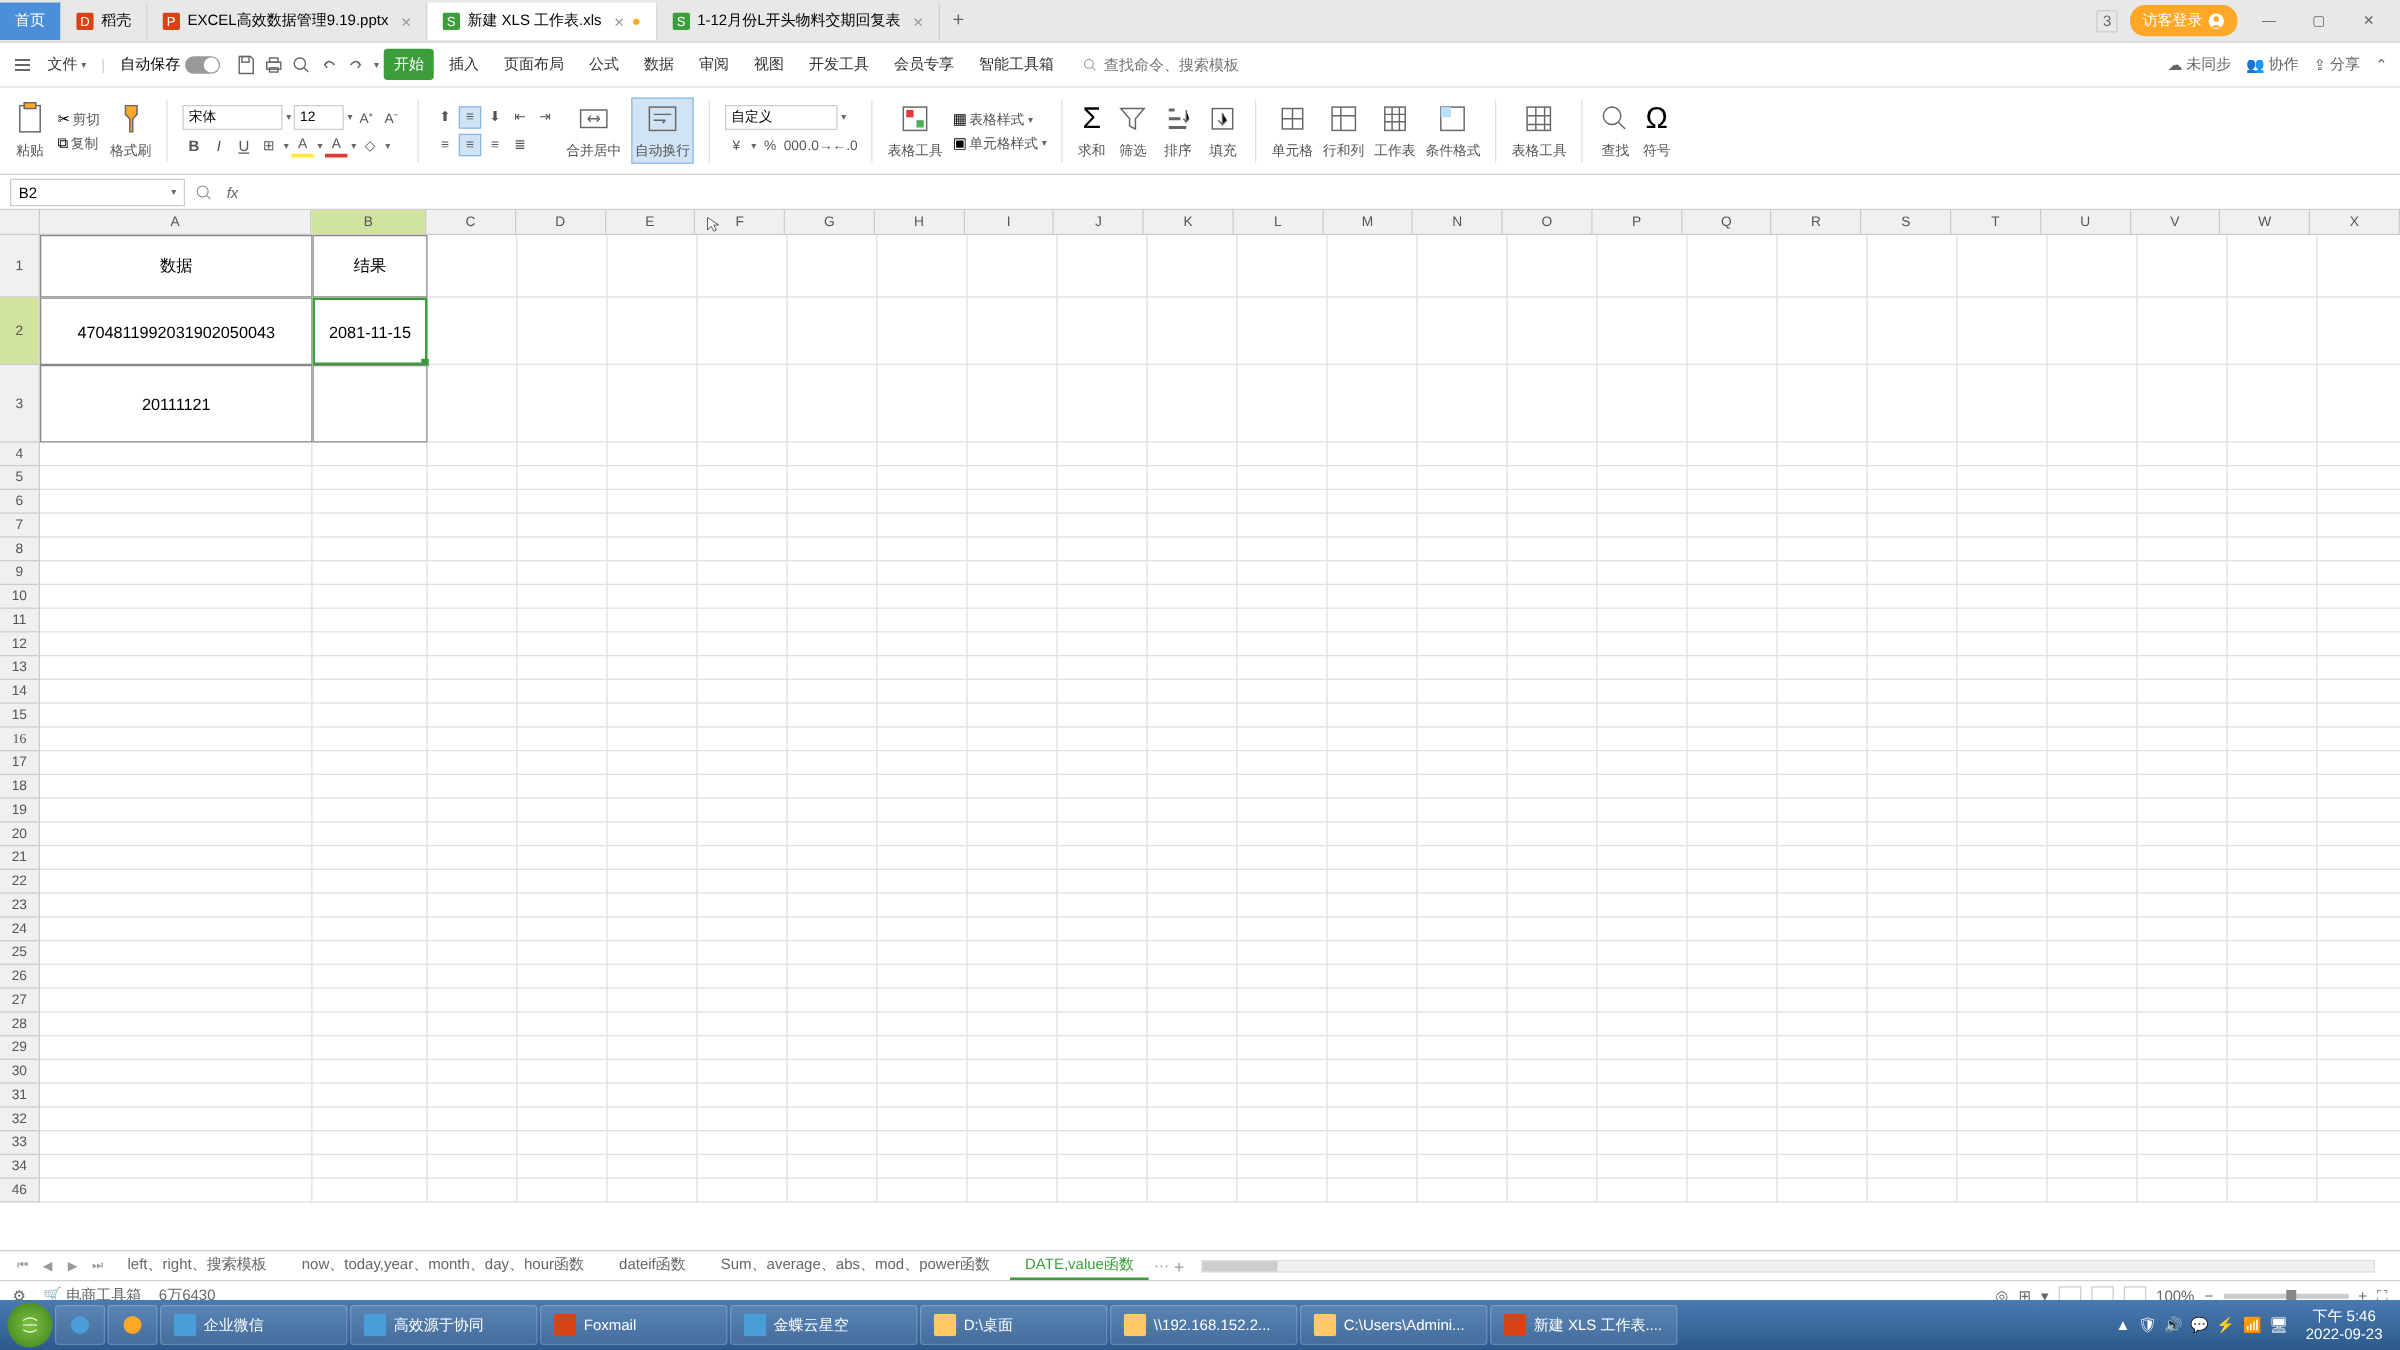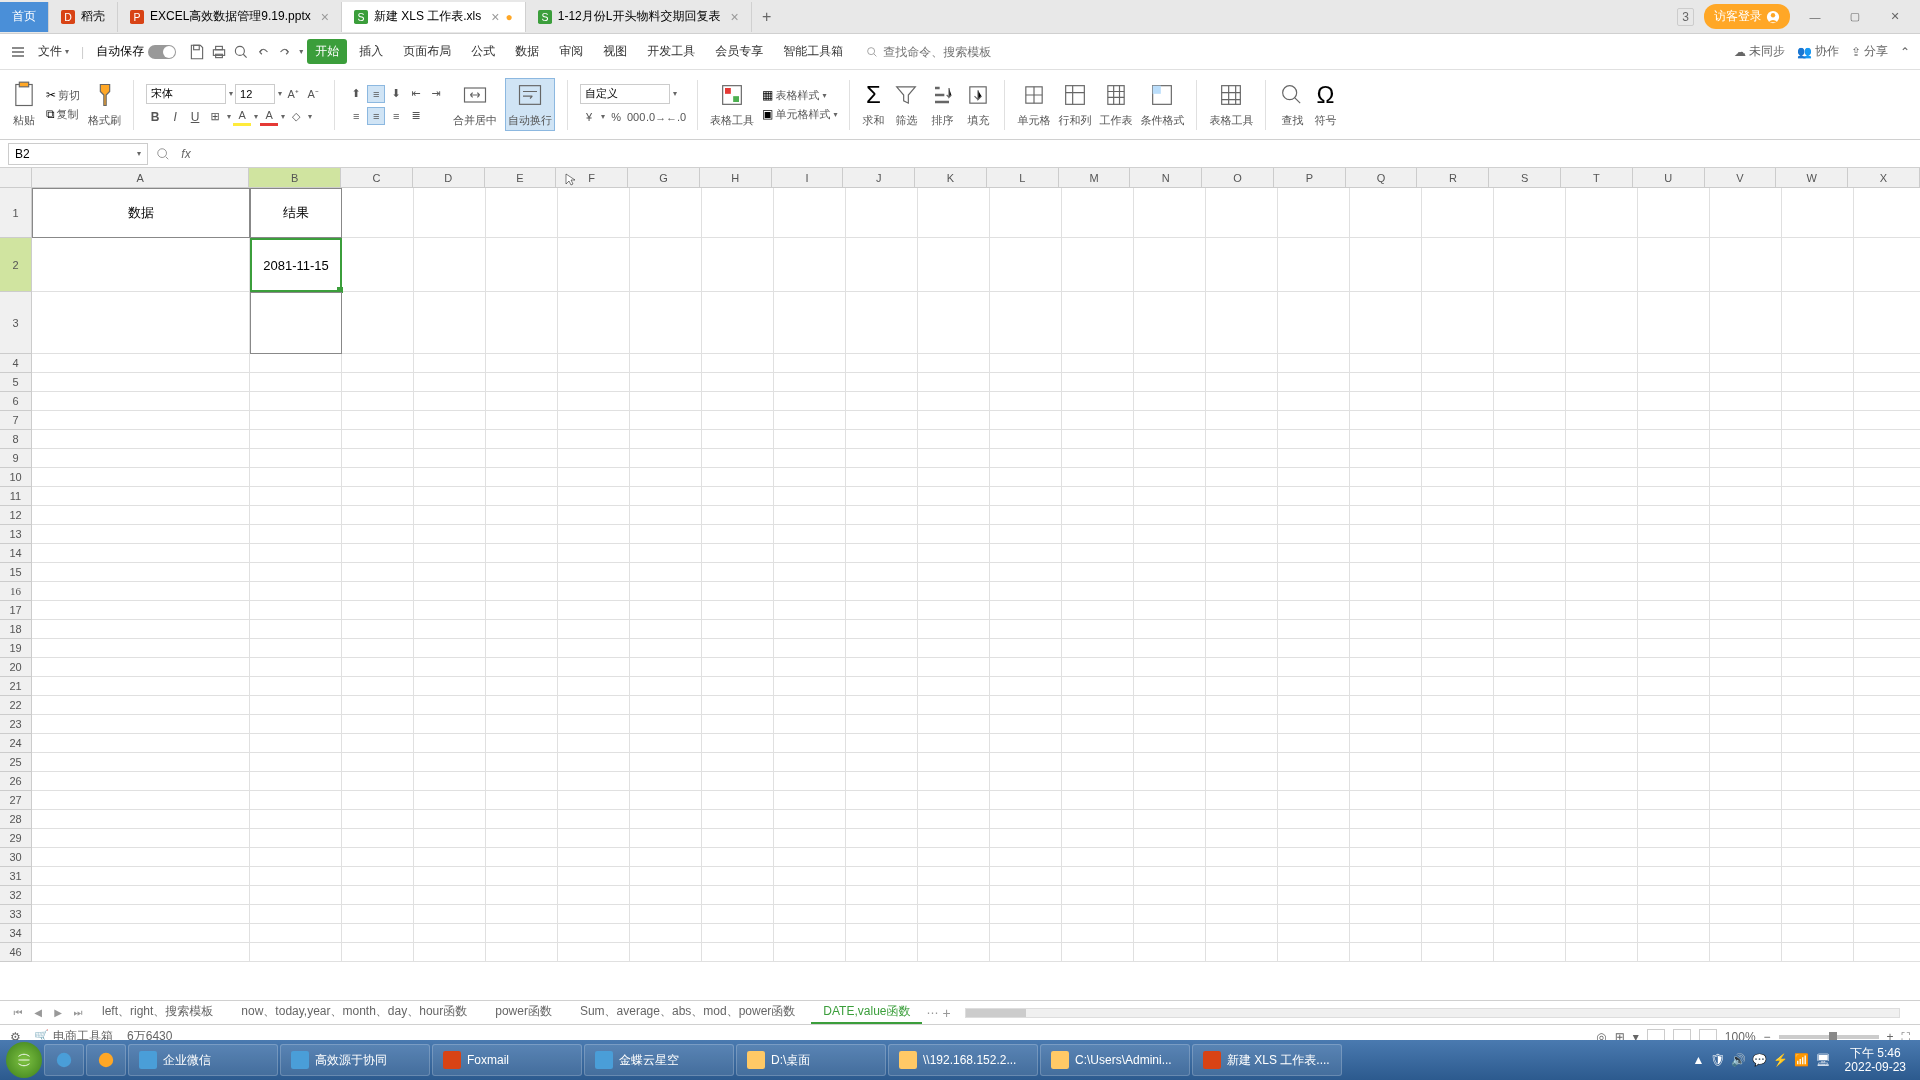--- a/index.html
+++ b/index.html
@@ -1360,39 +1360,41 @@
       <div class="cell" style="left: 1318px; top: 755px; width: 72px; height: 19px;"></div>
       <div class="cell" style="left: 1390px; top: 755px; width: 72px; height: 19px;"></div>
       <div class="cell" style="left: 1462px; top: 755px; width: 72px; height: 19px;"></div>
       <div class="cell" style="left: 1534px; top: 755px; width: 72px; height: 19px;"></div>
       <div class="cell" style="left: 1606px; top: 755px; width: 72px; height: 19px;"></div>
       <div class="cell" style="left: 1678px; top: 755px; width: 72px; height: 19px;"></div>
       <div class="cell" style="left: 1750px; top: 755px; width: 72px; height: 19px;"></div>
       <div class="cell" style="left: 1822px; top: 755px; width: 72px; height: 19px;"></div>
       <div class="cell data" style="left: 0px; top: 0px; width: 218px; height: 50px; background: rgb(255, 255, 255); font-weight: normal;">数据</div>
       <div class="cell data" style="left: 218px; top: 0px; width: 92px; height: 50px; background: rgb(255, 255, 255); font-weight: normal;">结果</div>
+      <div class="cell data" style="left: 0px; top: 50px; width: 218px; height: 54px; background: rgb(255, 255, 255);">4704811992031902050043</div>
       <div class="cell data sel" style="left: 218px; top: 50px; width: 92px; height: 54px; background: rgb(255, 255, 255);">2081-11-15<div class="fill-handle"></div></div>
+      <div class="cell data" style="left: 0px; top: 104px; width: 218px; height: 62px; background: rgb(255, 255, 255);">20111121</div>
       <div class="cell data" style="left: 218px; top: 104px; width: 92px; height: 62px; background: rgb(255, 255, 255);"></div>
     </div>
   <div class="cursor" style="top:5px;left:565px">
       <svg viewBox="0 0 10 14">
         <path d="M1 1l0 10 3-3 2 4 2-1-2-4 4 0z" fill="#fff" stroke="#000" stroke-width="0.5"></path>
       </svg>
     </div>
 </div>
 
 <div class="sheet-tabs">
   <span class="st-nav">⏮</span>
   <span class="st-nav">◀</span>
   <span class="st-nav">▶</span>
   <span class="st-nav">⏭</span>
   <div id="sheet-tab-list" style="display:flex;gap:4px">
       <div class="sheet-tab">left、right、搜索模板</div>
       <div class="sheet-tab">now、today,year、month、day、hour函数</div>
-      <div class="sheet-tab">power函数</div>
+      <div class="sheet-tab">dateif函数</div>
       <div class="sheet-tab">Sum、average、abs、mod、power函数</div>
       <div class="sheet-tab active">DATE,value函数</div>
     </div>
   <span class="st-more">⋯</span>
   <span class="st-add">+</span>
   <div class="st-scroll">
       <div class="st-thumb"></div>
     </div>
 </div>
 

